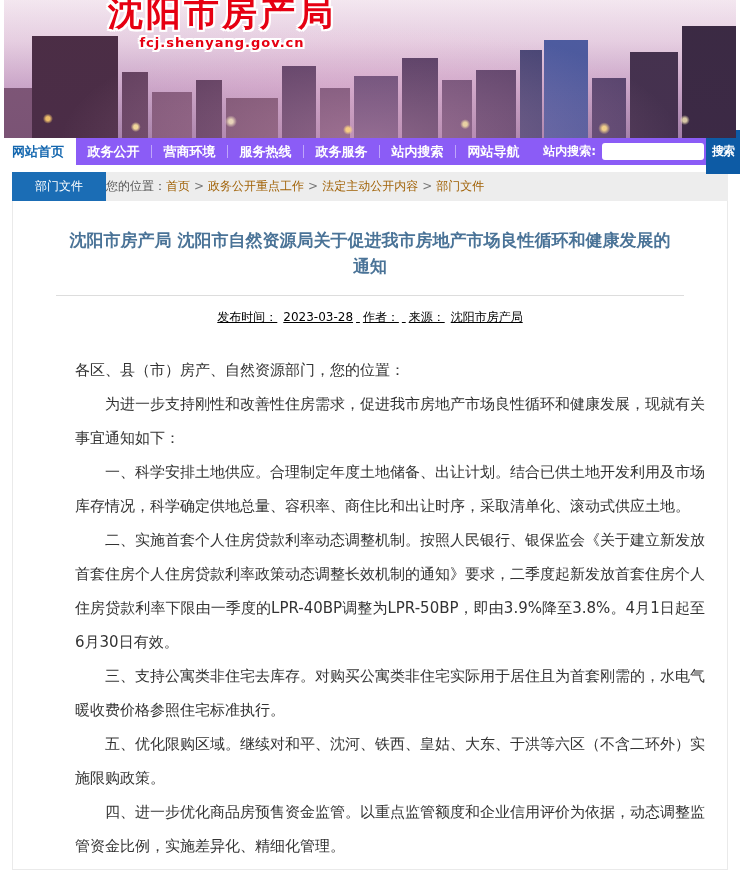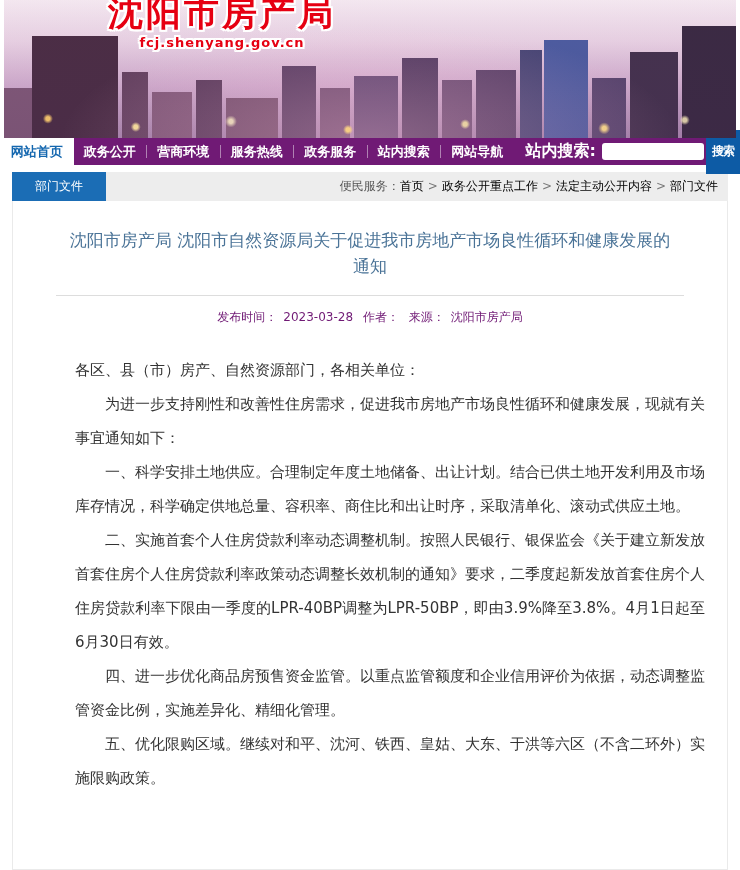--- a/index.html
+++ b/index.html
@@ -42,64 +42,64 @@
     text-shadow:-2px -2px 0 #fff,2px -2px 0 #fff,-2px 2px 0 #fff,2px 2px 0 #fff,
                  0 -2px 0 #fff,0 2px 0 #fff,-2px 0 0 #fff,2px 0 0 #fff;
   }
   .banner-url{
     margin-top:2px;font-size:13px;font-weight:800;letter-spacing:1px;color:#e60012;
     text-shadow:-2px -2px 0 #fff,2px -2px 0 #fff,-2px 2px 0 #fff,2px 2px 0 #fff,
                  0 -2px 0 #fff,0 2px 0 #fff,-2px 0 0 #fff,2px 0 0 #fff;
   }
   
   .nav{
-    height:27px;background:#701a75;display:flex;align-items:stretch;
+    height:27px;background:#8b5cf6;display:flex;align-items:stretch;
     color:#fff;font-size:13px;
   }
   .nav-item{
     width:77px;display:flex;align-items:center;justify-content:center;
     font-weight:bold;cursor:pointer;position:relative;white-space:nowrap;
   }
   .nav-item.active{width:78px;background:#fff;color:#1467af;}
   .nav-sep{width:1px;height:13px;background:rgba(255,255,255,.45);align-self:center;}
   .nav-search{display:flex;align-items:center;margin-left:12px;}
-  .nav-search-label{font-size:16px;font-weight:bold;white-space:nowrap;}
+  .nav-search-label{font-size:12px;font-weight:bold;white-space:nowrap;}
   .nav-search-input{
     margin-left:6px;width:92px;height:17px;border:none;border-radius:3px;
     background:#fff;outline:none;font-size:12px;padding:0 5px;
   }
   .nav-search-btn{
     margin-left:2px;width:34px;height:44px;border:none;background:#0d5ba5;
     color:#fff;font-size:12px;font-weight:bold;cursor:pointer;padding:0;
     letter-spacing:-1px;
   }
   
   .crumbbar{
     margin:7px 12px 0;height:29px;background:#ededed;
-    display:flex;align-items:center;justify-content:space-between;
+    display:flex;align-items:center;
   }
   .crumb-section{
     width:94px;height:29px;background:#1b6db5;color:#fff;font-size:12px;
     display:flex;align-items:center;justify-content:center;cursor:pointer;
   }
   .crumb-path{font-size:12px;color:#555;padding-right:10px;white-space:nowrap;}
-  .crumb-path a{color:#000000;text-decoration:none;cursor:pointer;}
+  .crumb-path a{color:#a16207;text-decoration:none;cursor:pointer;}
   .crumb-sep{margin:0 4px;color:#777;}
   
   .article{
     margin:0 12px;height:669px;background:#fff;overflow:hidden;
     border:1px solid #eaeaea;border-top:none;box-sizing:border-box;
   }
   .art-title{
-    margin:26px 56px 0;font-size:17px;line-height:26px;font-weight:normal;
+    margin:26px 56px 0;font-size:17px;line-height:26px;font-weight:bold;
     color:#4a7397;text-align:center;
   }
   .art-divider{border:none;border-top:1px solid #ddd;margin:16px 43px 0;}
   .art-meta{
-    margin-top:13px;text-align:center;font-size:12px;color:#701a75;white-space:nowrap;
+    margin-top:13px;text-align:center;font-size:12px;color:#000000;white-space:nowrap;text-decoration:underline;
   }
   .art-meta span{margin:0 3px;}
   .art-body{
     margin-top:27px;padding:0 22px 0 62px;font-size:15px;line-height:34px;
     color:#333;text-align:justify;
   }
   .art-body p{margin:0;text-indent:2em;}
   .art-body p.no-indent{text-indent:0;}
 </style>
 </head>
@@ -146,34 +146,35 @@
   <div class="nav-search">
     <span class="nav-search-label">站内搜索:</span>
     <input class="nav-search-input" type="text" value="" style="">
     <button class="nav-search-btn">搜索</button>
   </div>
 </div>
 
 <div class="crumbbar">
   <div class="crumb-section">部门文件</div>
   <div class="crumb-path">
-    <span>便民服务：</span><a>首页</a><span class="crumb-sep">&gt;</span><a>政务公开重点工作</a><span class="crumb-sep">&gt;</span><a>法定主动公开内容</a><span class="crumb-sep">&gt;</span><a>部门文件</a>
+    <span>您的位置：</span><a>首页</a><span class="crumb-sep">&gt;</span><a>政务公开重点工作</a><span class="crumb-sep">&gt;</span><a>法定主动公开内容</a><span class="crumb-sep">&gt;</span><a>部门文件</a>
   </div>
 </div>
 
 <div class="article">
   <h1 class="art-title">沈阳市房产局 沈阳市自然资源局关于促进我市房地产市场良性循环和健康发展的通知</h1>
   <hr class="art-divider">
   <div class="art-meta">
     <span>发布时间：</span><span>2023-03-28</span>
     <span>作者：</span>
     <span>来源：</span><span>沈阳市房产局</span>
   </div>
   <div class="art-body">
-    <p class="no-indent">各区、县（市）房产、自然资源部门，各相关单位：</p>
+    <p class="no-indent">各区、县（市）房产、自然资源部门，您的位置：</p>
     <p>为进一步支持刚性和改善性住房需求，促进我市房地产市场良性循环和健康发展，现就有关事宜通知如下：</p>
     <p>一、科学安排土地供应。合理制定年度土地储备、出让计划。结合已供土地开发利用及市场库存情况，科学确定供地总量、容积率、商住比和出让时序，采取清单化、滚动式供应土地。</p>
     <p>二、实施首套个人住房贷款利率动态调整机制。按照人民银行、银保监会《关于建立新发放首套住房个人住房贷款利率政策动态调整长效机制的通知》要求，二季度起新发放首套住房个人住房贷款利率下限由一季度的LPR-40BP调整为LPR-50BP，即由3.9%降至3.8%。4月1日起至6月30日有效。</p>
+    <p>三、支持公寓类非住宅去库存。对购买公寓类非住宅实际用于居住且为首套刚需的，水电气暖收费价格参照住宅标准执行。</p>
+    <p>五、优化限购区域。继续对和平、沈河、铁西、皇姑、大东、于洪等六区（不含二环外）实施限购政策。</p>
     <p>四、进一步优化商品房预售资金监管。以重点监管额度和企业信用评价为依据，动态调整监管资金比例，实施差异化、精细化管理。</p>
-    <p>五、优化限购区域。继续对和平、沈河、铁西、皇姑、大东、于洪等六区（不含二环外）实施限购政策。</p>
   </div>
 
 </div>
 
 </body></html>

